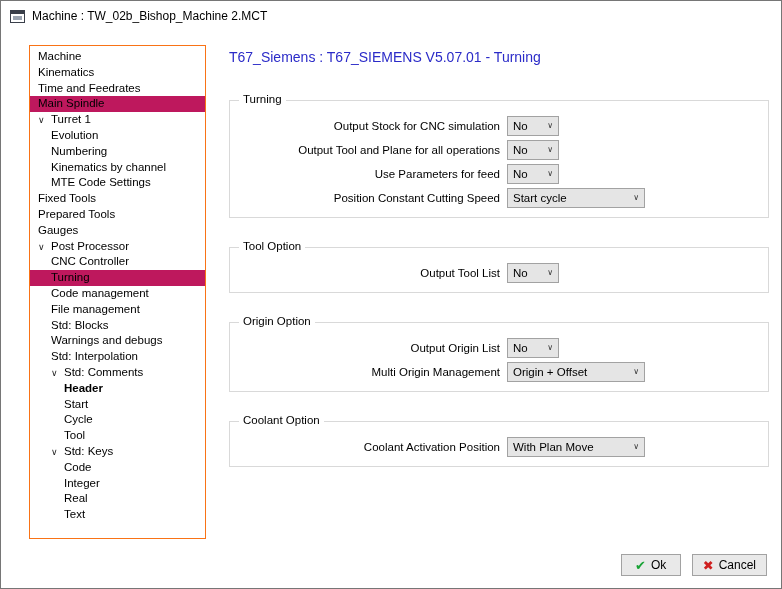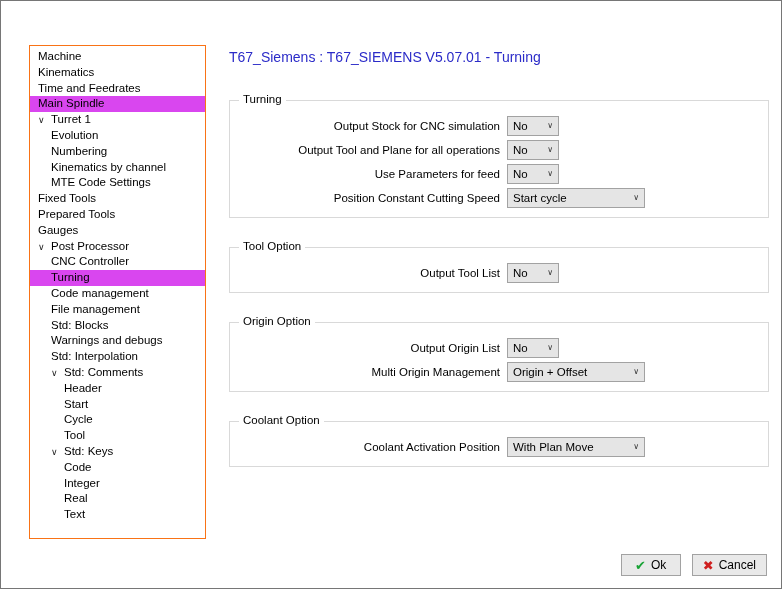--- a/index.html
+++ b/index.html
@@ -9,21 +9,21 @@
   .window { position:absolute; left:0; top:0; width:782px; height:589px;
             background:#ffffff; border:1px solid #767676; overflow:hidden; }
 
   .titlebar { height:30px; display:flex; align-items:center; padding-left:9px; gap:7px;
               font-size:12px; color:#000; background:#ffffff; }
   .win-icon { display:inline-flex; align-items:center; }
 
   .tree { position:absolute; left:28px; top:44px; width:177px; height:494px;
           border:1px solid #f97316; overflow:hidden; padding-top:3px; background:#fff; }
   .tree-item { height:15.8px; line-height:15.8px; font-size:11.5px; white-space:nowrap; cursor:default; color:#000; }
-  .tree-item.selected { background:#d946ef; }
+  .tree-item.selected { background:#be185d; }
   .chevron { display:inline-block; width:13px; font-size:9px; color:#222; }
 
   .main-title { position:absolute; left:228px; top:48px; font-size:14px; color:var(--heading,#2b2bc8); }
 
   .groups { position:absolute; left:228px; top:86px; width:540px; }
   .group { position:relative; border:1px solid #d9d9d9; margin-bottom:29px; padding:14px 12px 6px 0; background:#fff; }
   .group:first-child { margin-top:13px; }
   .group-label { position:absolute; top:-8px; left:9px; background:#fff; padding:0 4px; font-size:11.5px; color:#000; }
 
   .field-row { display:flex; align-items:center; margin-bottom:3px; height:21px; }
@@ -40,20 +40,30 @@
          display:inline-flex; align-items:center; justify-content:center; gap:5px;
          font-size:12px; padding:0 10px; cursor:default; }
   .btn .check { color:var(--ok-green,#18a335); font-weight:bold; font-size:13px; }
   .btn .cross { color:var(--cancel-red,#cf2020); font-weight:bold; font-size:13px; }
 </style>
 </head>
 <body>
 
 <div class="window">
 
+  <div class="titlebar">
+    <span class="win-icon">
+      <svg width="15" height="13" viewBox="0 0 15 13">
+        <rect x="0.5" y="0.5" width="14" height="12" fill="#ffffff" stroke="#3a3f4a"></rect>
+        <rect x="0" y="0" width="15" height="4" fill="#3a3f4a"></rect>
+        <rect x="3" y="6" width="9" height="4" fill="#9aa3b0"></rect>
+      </svg>
+    </span>
+    <span class="title-text">Machine : TW_02b_Bishop_Machine 2.MCT</span>
+  </div>
 
   <div class="tree" id="tree">
       <div class="tree-item" style="padding-left: 8px;"><span>Machine</span></div>
       <div class="tree-item" style="padding-left: 8px;"><span>Kinematics</span></div>
       <div class="tree-item" style="padding-left: 8px;"><span>Time and Feedrates</span></div>
       <div class="tree-item selected" style="padding-left: 8px;"><span>Main Spindle</span></div>
       <div class="tree-item" style="padding-left: 8px;"><span class="chevron">∨</span><span>Turret 1</span></div>
       <div class="tree-item" style="padding-left: 21px;"><span>Evolution</span></div>
       <div class="tree-item" style="padding-left: 21px;"><span>Numbering</span></div>
       <div class="tree-item" style="padding-left: 21px;"><span>Kinematics by channel</span></div>
@@ -63,21 +73,21 @@
       <div class="tree-item" style="padding-left: 8px;"><span>Gauges</span></div>
       <div class="tree-item" style="padding-left: 8px;"><span class="chevron">∨</span><span>Post Processor</span></div>
       <div class="tree-item" style="padding-left: 21px;"><span>CNC Controller</span></div>
       <div class="tree-item selected" style="padding-left: 21px;"><span>Turning</span></div>
       <div class="tree-item" style="padding-left: 21px;"><span>Code management</span></div>
       <div class="tree-item" style="padding-left: 21px;"><span>File management</span></div>
       <div class="tree-item" style="padding-left: 21px;"><span>Std: Blocks</span></div>
       <div class="tree-item" style="padding-left: 21px;"><span>Warnings and debugs</span></div>
       <div class="tree-item" style="padding-left: 21px;"><span>Std: Interpolation</span></div>
       <div class="tree-item" style="padding-left: 21px;"><span class="chevron">∨</span><span>Std: Comments</span></div>
-      <div class="tree-item" style="padding-left: 34px;"><span>Header</span></div>
+      <div class="tree-item" style="padding-left: 34px; font-weight: bold;"><span>Header</span></div>
       <div class="tree-item" style="padding-left: 34px;"><span>Start</span></div>
       <div class="tree-item" style="padding-left: 34px;"><span>Cycle</span></div>
       <div class="tree-item" style="padding-left: 34px;"><span>Tool</span></div>
       <div class="tree-item" style="padding-left: 21px;"><span class="chevron">∨</span><span>Std: Keys</span></div>
       <div class="tree-item" style="padding-left: 34px;"><span>Code</span></div>
       <div class="tree-item" style="padding-left: 34px;"><span>Integer</span></div>
       <div class="tree-item" style="padding-left: 34px;"><span>Real</span></div>
       <div class="tree-item" style="padding-left: 34px;"><span>Text</span></div>
     </div>
 

